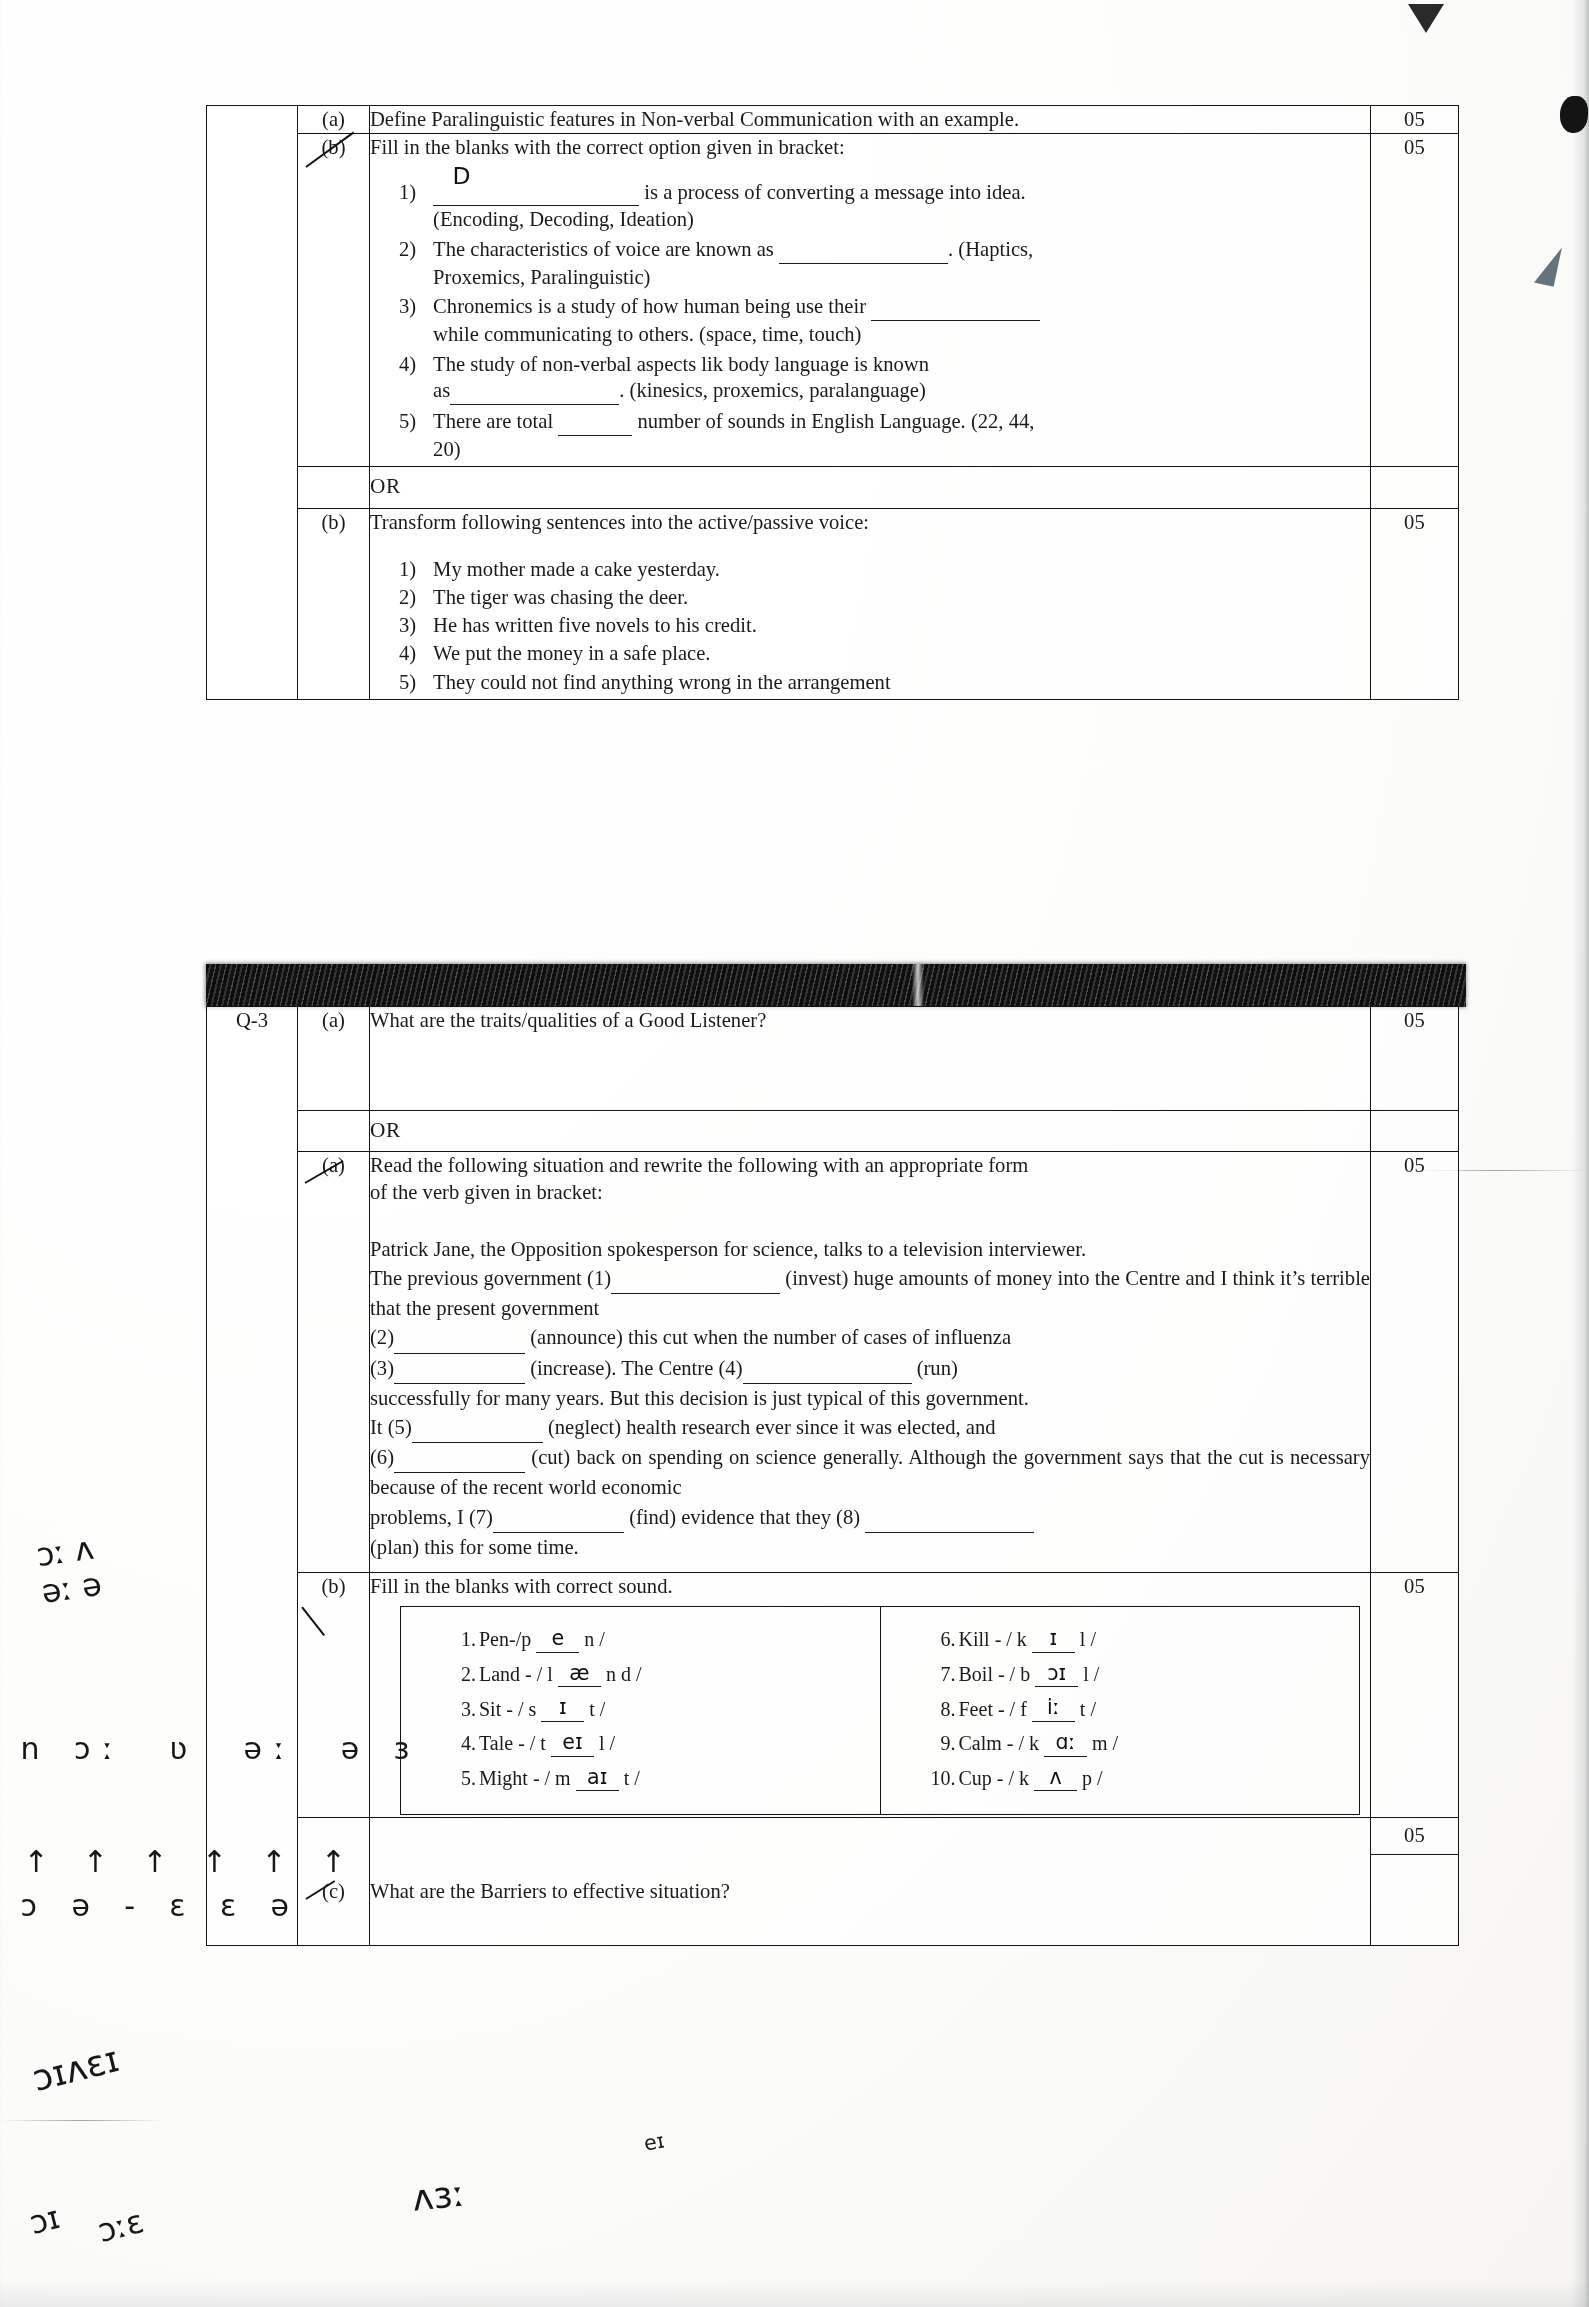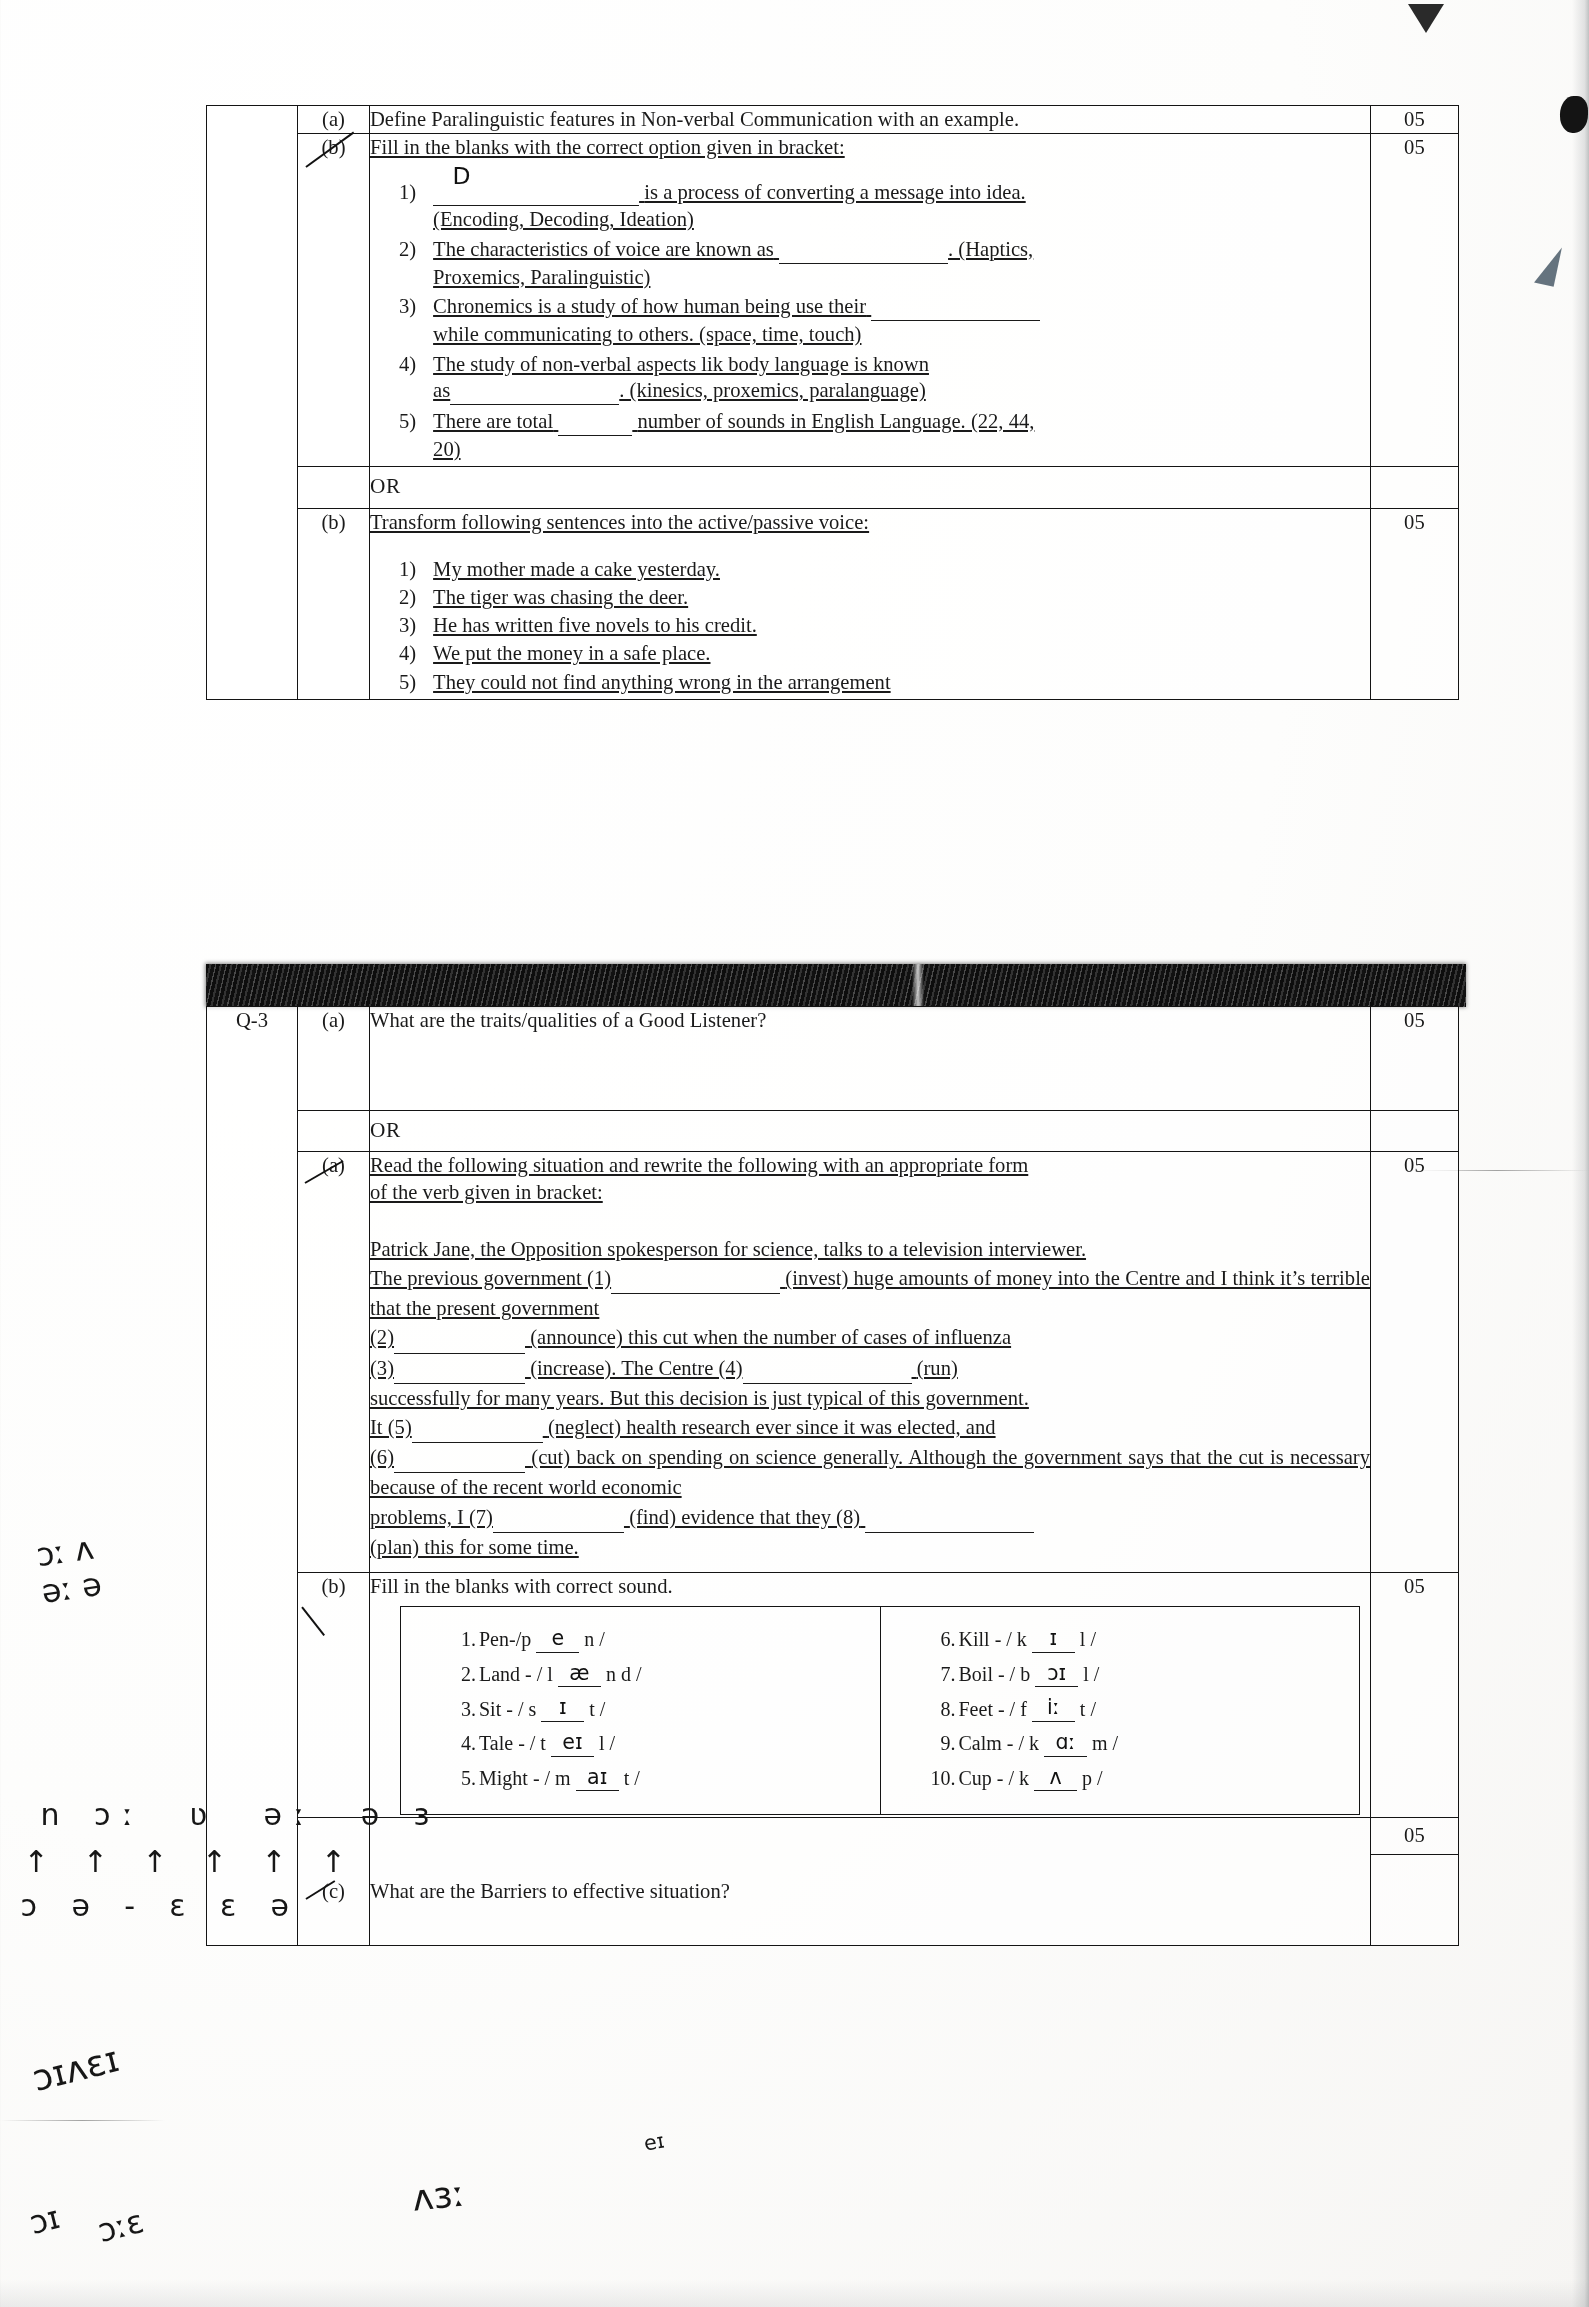--- a/index.html
+++ b/index.html
@@ -78,21 +78,21 @@
     padding: 0;
     vertical-align: top;
     font-size: 20.6px;
     line-height: 1.30;
   }
   .c-qno   { width: 91px; }
   .c-part  { width: 72px; }
   .c-body  { }
   .c-marks { width: 88px; }
 
-  .cell-pad   { padding: 9.6px 6.9px 12.4px 11px; text-decoration: underline; }
+  .cell-pad   { padding: 9.6px 6.9px 12.4px 11px; }
   .cell-pad-s { padding: 6.9px 6.9px 6.9px 11px; }
 
   .qno, .part, .marks {
     text-align: center;
     font-size: 20.6px;
     padding-top: 11px;
     white-space: nowrap;
   }
   .marks { letter-spacing: 0.3px; }
   .part  { position: relative; }
@@ -455,21 +455,21 @@
       </td>
       <td class="no-border-top"></td>
     </tr>
 
   </tbody>
 </table>
 
 <div class="hand hand-slant" style="left:39px; top:1533px; font-size:32px;">ɔː ʌ
 əː ə</div>
 
-<div class="hand" style="left:20.6px; top:1798px; font-size:30px; letter-spacing:12.4px;margin-left:20px;">n ɔː  ʋ  əː  ə ɜ</div>
+<div class="hand" style="left:20.6px; top:1732px; font-size:30px; letter-spacing:12.4px;">n ɔː  ʋ  əː  ə ɜ</div>
 <div class="hand" style="left:23.4px; top:1845px; font-size:30px; letter-spacing:12.4px;">↑ ↑ ↑ ↑ ↑ ↑</div>
 <div class="hand" style="left:20.6px; top:1889px; font-size:30px; letter-spacing:12.4px;">ɔ ə - ɛ ɛ ə</div>
 
 <div class="hand hand-slant2" style="left:32px; top:2048px; font-size:36px;">ɔɪʌɛɪ</div>
 
 <div class="hand hand-slant2" style="left:30px; top:2202px; font-size:32px;">ɔɪ</div>
 <div class="hand hand-slant2" style="left:98px; top:2208px; font-size:32px;">ɔːɛ</div>
 
 <div class="hand" style="left:412px; top:2175px; font-size:36px; transform:rotate(-6deg);">ʌɜː</div>
 

